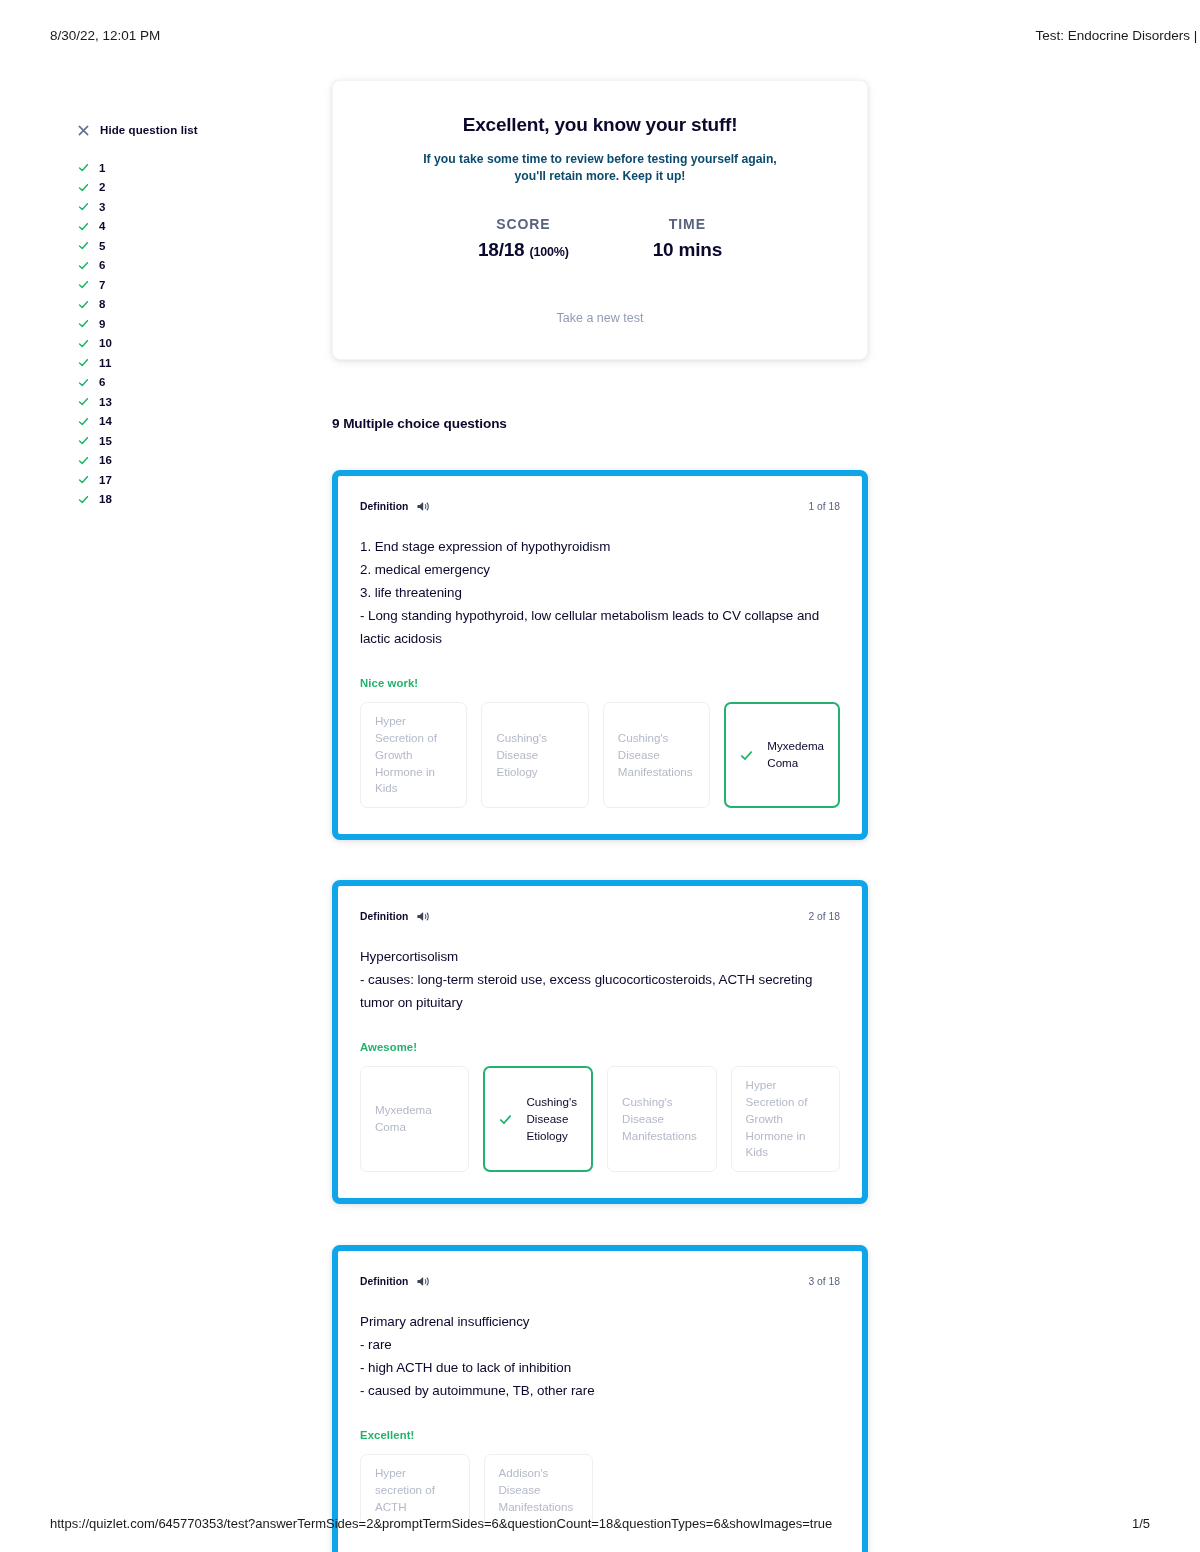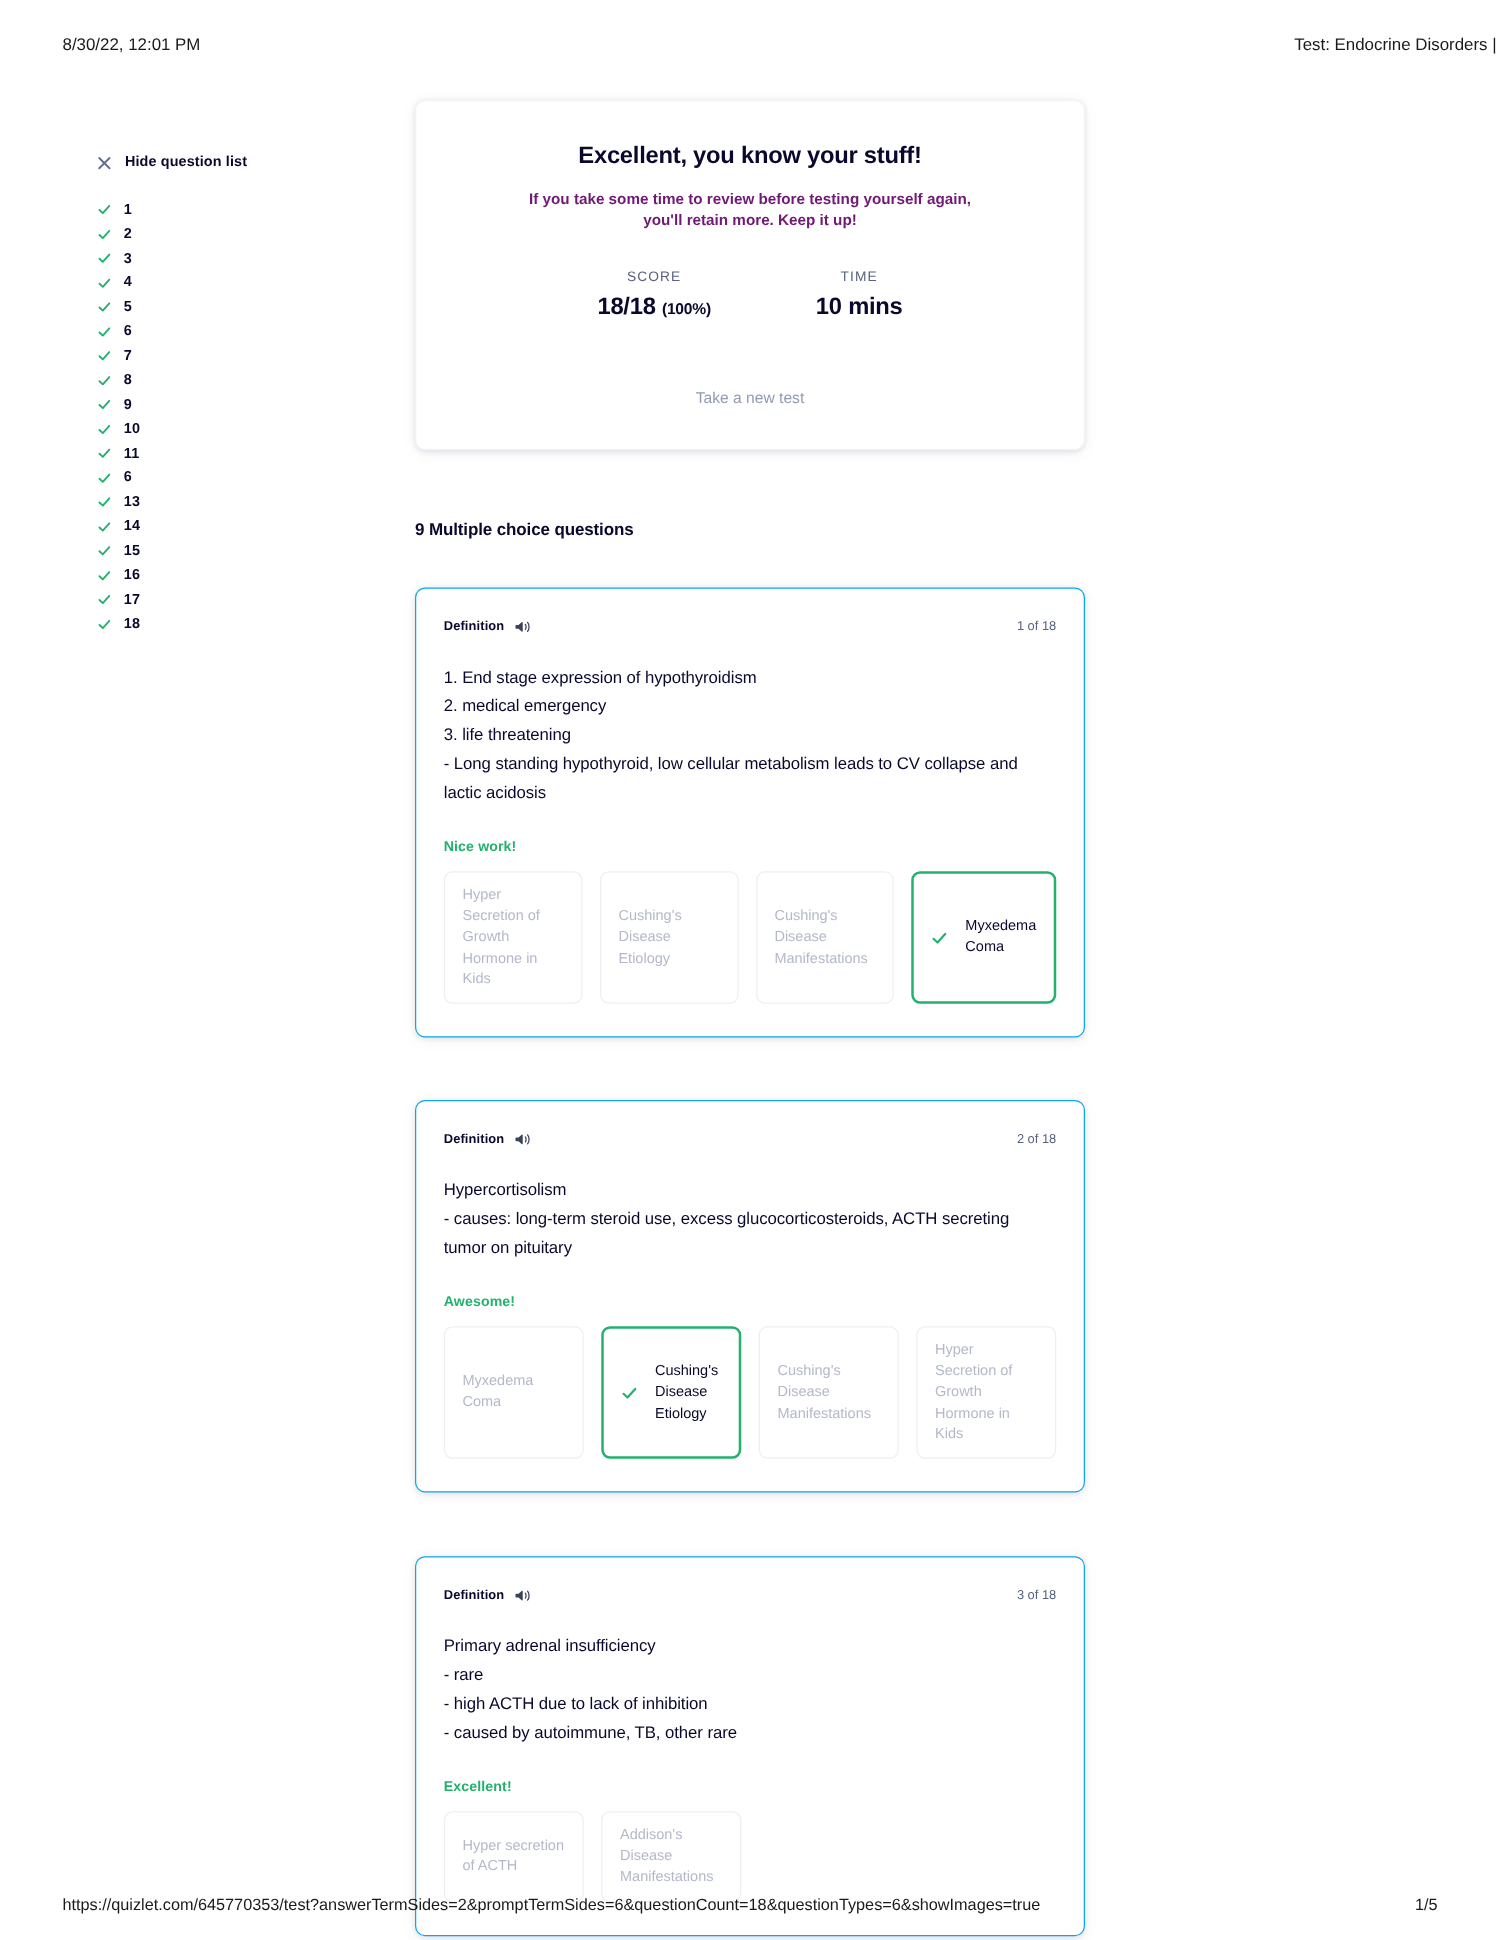--- a/index.html
+++ b/index.html
@@ -55,28 +55,28 @@
     background: #fff; border-radius: 8px;
     box-shadow: 0 1px 4px rgba(33,41,74,.10), 0 2px 12px rgba(33,41,74,.06);
     border: 1px solid #f3f4f8;
   }
   .result-title {
     text-align: center; margin-top: 33px;
     font-size: 19px; font-weight: 700; letter-spacing: -.2px; color: #0a092d;
   }
   .result-sub {
     margin: 15px auto 0; width: 372px; text-align: center;
-    font-size: 12.2px; font-weight: 700; line-height: 1.36; color: #701a75;
+    font-size: 12.2px; font-weight: 700; line-height: 1.36; color: #0c4a6e;
   }
   .stats {
     display: flex; justify-content: center; gap: 84px; margin-top: 32px;
   }
   .stat { text-align: center; }
   .stat-label {
-    font-size: 11px; font-weight: 400; letter-spacing: .9px;
+    font-size: 14px; font-weight: 700; letter-spacing: .9px;
     color: #586380; text-transform: uppercase;
   }
   .stat-value {
     margin-top: 7px; font-size: 19px; font-weight: 700; color: #0a092d;
     letter-spacing: -.2px;
   }
   .stat-value .pct { font-size: 12.5px; font-weight: 700; }
   .take-new {
     position: absolute; left: 0; bottom: 34px; width: 100%;
     text-align: center; font-size: 12.5px; color: #939bb4; cursor: pointer;
@@ -86,21 +86,21 @@
   .section-heading {
     position: absolute; left: 332px; top: 416px;
     font-size: 13.6px; font-weight: 700; color: #0a092d; letter-spacing: -.1px;
   }
 
   
   .qcard {
     position: absolute; left: 332px; width: 536px;
     background: #fff; border-radius: 8px;
     box-shadow: 0 1px 4px rgba(33,41,74,.10), 0 2px 12px rgba(33,41,74,.06);
-    border: 1px solid #0ea5e9;
+    border: 6px solid #0ea5e9;
     padding: 22px 22px 26px;
   }
   .qcard-head {
     display: flex; align-items: center; justify-content: space-between;
     height: 16px;
   }
   .qcard-kind {
     display: flex; align-items: center; gap: 9px;
     font-size: 10.3px; font-weight: 700; color: #0a092d; letter-spacing: .1px;
   }

